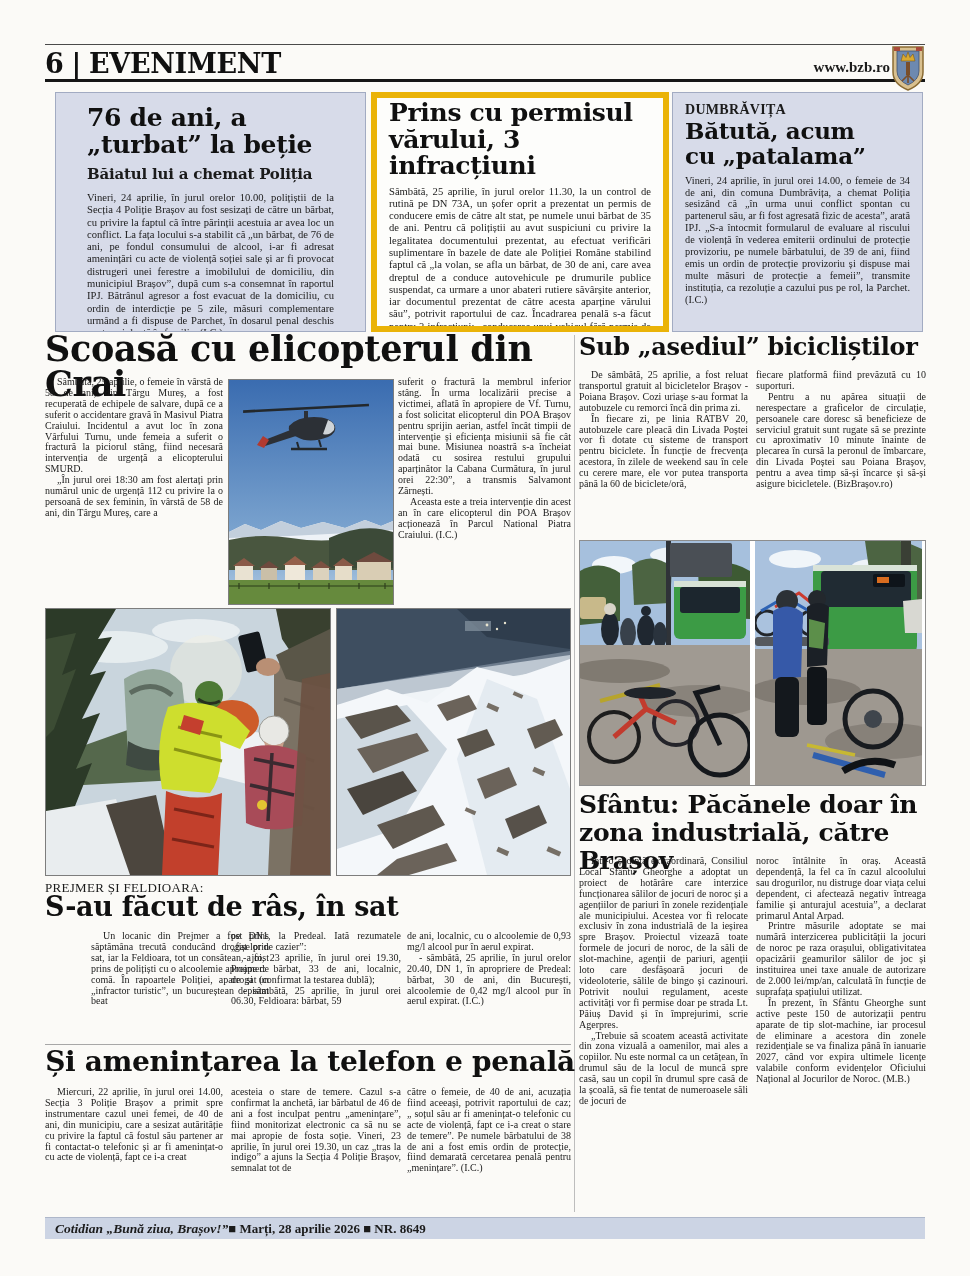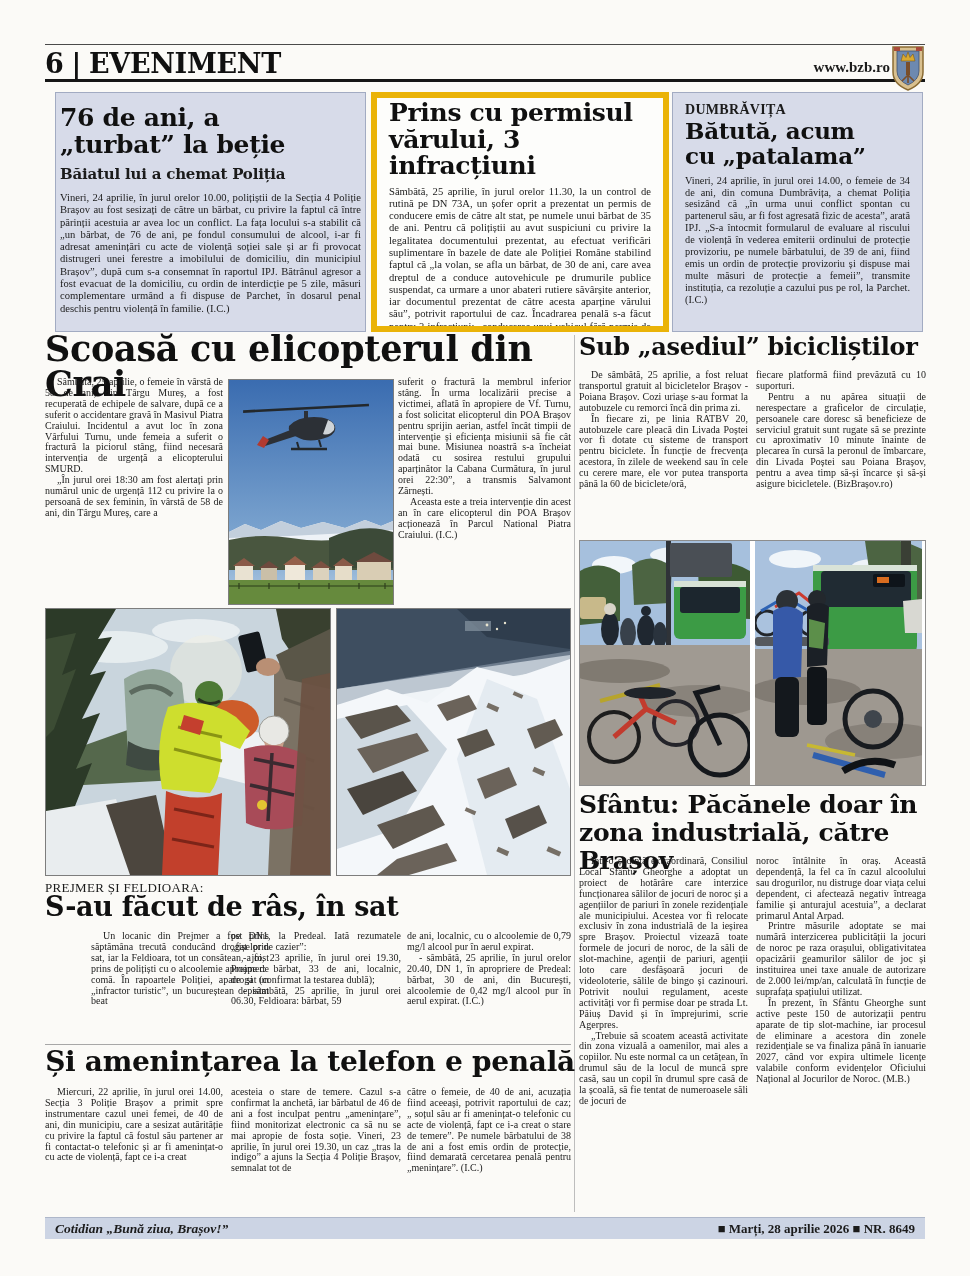--- a/index.html
+++ b/index.html
@@ -15,21 +15,21 @@
   .col{overflow:hidden;}
   
   #rule-top{left:45px;top:44px;width:880px;height:1px;background:#4a4a4a;}
   #masthead{left:45px;top:47px;width:845px;height:32px;display:flex;align-items:flex-end;justify-content:space-between;}
   #mast-left{font-size:27px;line-height:30px;display:flex;align-items:baseline;gap:8px;}
   #site{font-size:15px;font-weight:bold;padding-bottom:3px;}
   #rule-bottom{left:45px;top:79px;width:880px;height:3px;background:#161616;}
   #crest{left:891px;top:45px;width:34px;height:46px;}
   
   .topbox{box-sizing:border-box;top:92px;height:240px;overflow:hidden;}
-  #box-turbat{left:55px;width:311px;background:#d7dbe9;border:1px solid #a2abc2;padding:12px 4px 10px;}
+  #box-turbat{left:55px;width:311px;background:#d7dbe9;border:1px solid #a2abc2;padding:12px 31px 10px;}
   #box-permis{left:371px;width:298px;background:#fdfdfb;border:6px solid #eab308;padding:2px 12px;}
   #box-patalama{left:672px;width:251px;background:#d7dbe9;border:1px solid #a2abc2;padding:9px 12px;}
   .boxtitle{font-size:25px;line-height:1.06;}
   .boxtitle3{font-size:23px;line-height:1.1;}
   .boxsub{font-size:15px;font-weight:bold;margin-top:7px;font-family:"DejaVu Serif",serif;letter-spacing:-0.2px;}
   .kicker{font-size:14px;letter-spacing:0.3px;font-weight:bold;}
   
   #main-title{left:45px;top:331px;width:530px;font-size:35px;line-height:1;}
   #mc1{left:45px;top:377px;width:178px;height:230px;}
   #photo-heli{left:228px;top:379px;width:166px;height:226px;border:1px solid #7d7d7d;box-sizing:border-box;background:#9dbcd9;}
@@ -51,21 +51,21 @@
   #pc1{left:45px;top:931px;width:178px;height:113px;margin-left:46px;}
   #pc2{left:231px;top:931px;width:170px;height:113px;}
   #pc3{left:407px;top:931px;width:164px;height:113px;}
   #hrule-mid{left:45px;top:1044px;width:526px;height:1px;background:#a7a7a7;}
   #amen-title{left:45px;top:1048px;width:530px;font-size:28px;line-height:1;text-align:center;}
   #amc1{left:45px;top:1087px;width:178px;height:127px;}
   #amc2{left:231px;top:1087px;width:170px;height:127px;}
   #amc3{left:407px;top:1087px;width:164px;height:127px;}
   
   #footer{left:45px;top:1217px;width:880px;height:22px;background:#ccd4e4;box-sizing:border-box;
-          display:flex;justify-content:space-between;align-items:center;padding:0 10px;border-top:1px solid #aeb7ca;}
+          display:flex;align-items:center;padding:0 10px;border-top:1px solid #aeb7ca;}
   #footer-left{font-size:13.5px;font-weight:bold;font-style:italic;}
   #footer-right{font-size:13px;font-weight:bold;}
   svg{display:block;}
 </style>
 </head>
 <body>
 
 <div class="page">
 
   <div class="abs" id="rule-top"></div>
@@ -357,21 +357,21 @@
   <div class="abs hd" id="prejmer-title">S-au făcut de râs, în sat</div>
   <div class="abs col bt" id="pc1">
     <p class="p ind">Un locanic din Prejmer a fost prins săptămâna trecută conducând drogat prin sat, iar la Feldioara, tot un consătean, a fost prins de polițiști cu o alcoolemie aproape de comă. În rapoartele Poliției, apare și un „infractor turistic”, un bucureștean depistat beat</p>
   </div>
   <div class="abs col bt" id="pc2">
     <p class="p">pe DN1, la Predeal. Iată rezumatele „fișelor de cazier”:</p>
     <p class="p ind">- joi, 23 aprilie, în jurul orei 19.30, Prejmer: bărbat, 33 de ani, localnic, drogat (confirmat la testarea dublă);</p>
     <p class="p ind">- sâmbătă, 25 aprilie, în jurul orei 06.30, Feldioara: bărbat, 59</p>
   </div>
   <div class="abs col bt" id="pc3">
-    <p class="p">de ani, localnic, cu o alcoolemie de 0,79 mg/l alcool pur în aerul expirat.</p>
+    <p class="p">de ani, localnic, cu o alcoolemie de 0,93 mg/l alcool pur în aerul expirat.</p>
     <p class="p ind">- sâmbătă, 25 aprilie, în jurul orelor 20.40, DN 1, în apropriere de Predeal: bărbat, 30 de ani, din București, alcoolemie de 0,42 mg/l alcool pur în aerul expirat. (I.C.)</p>
   </div>
 
   <div class="abs" id="hrule-mid"></div>
 
   <div class="abs hd" id="amen-title">Și amenințarea la telefon e penală</div>
   <div class="abs col bt" id="amc1">
     <p class="p ind">Miercuri, 22 aprilie, în jurul orei 14.00, Secția 3 Poliție Brașov a primit spre instrumentare cazul unei femei, de 40 de ani, din municipiu, care a sesizat autărităție cu privire la faptul că fostul său partener ar fi contactat-o telefonic și ar fi amenințat-o cu acte de violență, fapt ce i-a creat</p>
   </div>
   <div class="abs col bt" id="amc2">

